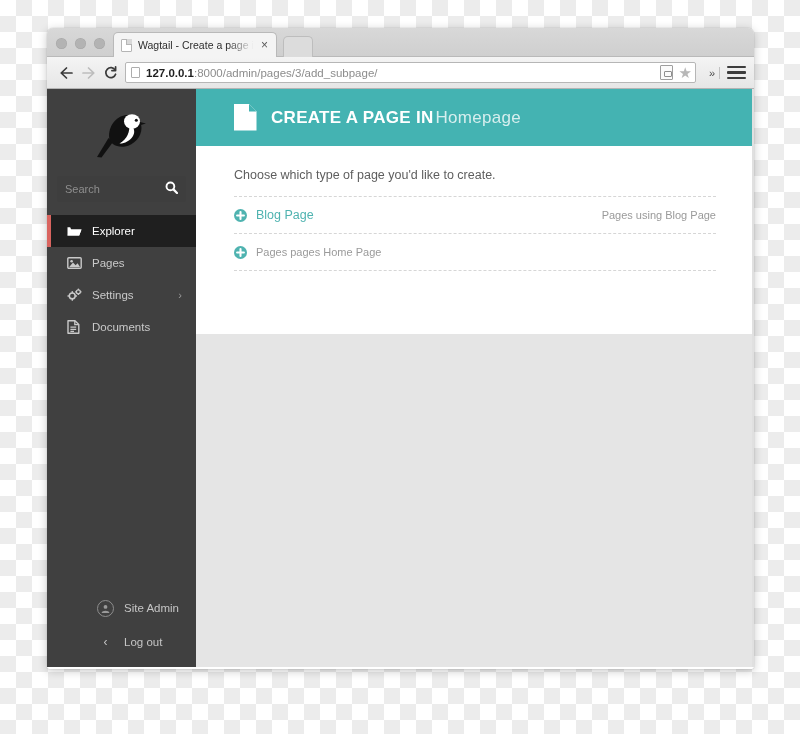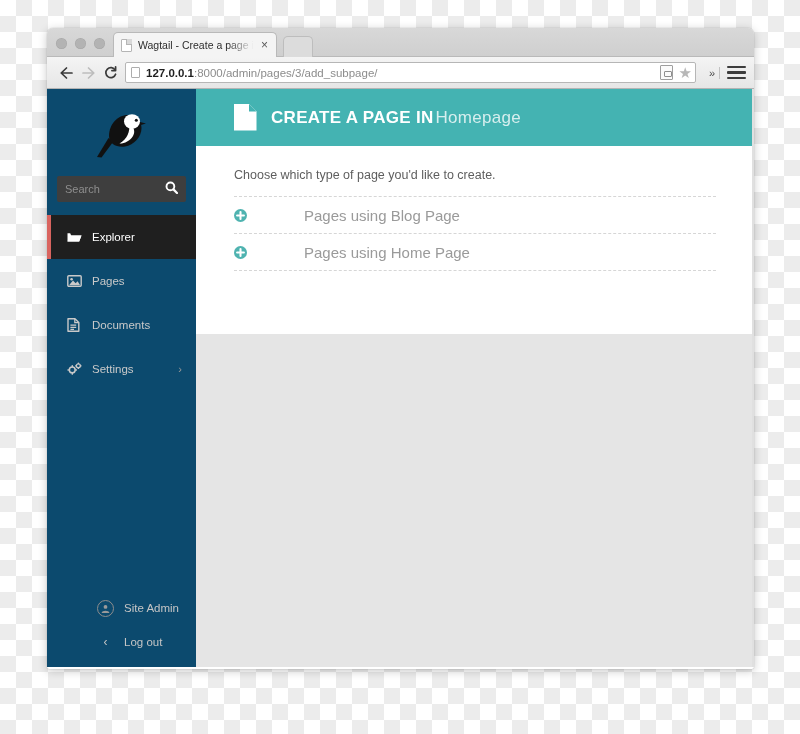--- a/index.html
+++ b/index.html
@@ -206,21 +206,21 @@
     height: 578px;
     background: #e5e5e5;
     display: flex;
     overflow: hidden;
   }
 
   
   .sidebar {
     width: 149px;
     flex: none;
-    background: #0c4a6e;
+    background: #404040;
     display: flex;
     flex-direction: column;
     position: relative;
   }
   .logo-area {
     height: 87px;
     display: flex;
     align-items: center;
     justify-content: center;
   }
@@ -233,21 +233,21 @@
     align-items: center;
     padding: 0 8px;
   }
   .search-placeholder {
     flex: 1 1 auto;
     font-size: 11px;
     color: #8e8e8e;
   }
   .nav-list { margin-top: 13px; }
   .nav-item {
-    height: 44px;
+    height: 32px;
     display: flex;
     align-items: center;
     padding-left: 20px;
     position: relative;
     color: #c9c9c9;
     font-size: 11.5px;
   }
   .nav-item.active {
     background: #1f1f1f;
     color: #ffffff;
@@ -341,24 +341,23 @@
     align-items: center;
     border-bottom: 1px dashed #d6d6d6;
   }
   .plus-icon { flex: none; margin-right: 9px; display: flex; align-items: center; }
   .type-link {
     font-size: 12.5px;
     color: #4fb3b0;
     flex: 1 1 auto;
   }
   .type-usage {
-    font-size: 15px;
+    font-size: 11px;
     color: #9a9a9a;
     flex: none;
-    margin-left: 48px;
   }
   .content-filler { flex: 1 1 auto; background: #e5e5e5; }
 
   
   .page-scrollbar {
     position: absolute;
     right: 0; top: 0; bottom: 0;
     width: 2px;
     background: #e0e0e0;
   }
@@ -469,31 +468,20 @@
 
           <div class="nav-item">
             <span class="nav-icon">
               <svg width="15" height="12" viewBox="0 0 15 12">
                 <rect x="0.8" y="0.8" width="13.4" height="10.4" rx="1" fill="none" stroke="#c9c9c9" stroke-width="1.4"></rect>
                 <circle cx="4.6" cy="4.2" r="1.3" fill="#c9c9c9"></circle>
                 <path d="M2.2 10 L6 5.6 L8.6 8.3 L10.6 6.3 L13 10 Z" fill="#c9c9c9"></path>
               </svg>
             </span>
             <span>Pages</span>
-          </div>
-
-          <div class="nav-item">
-            <span class="nav-icon">
-              <svg width="13" height="14" viewBox="0 0 13 14">
-                <path d="M1 0.8 L8 0.8 L11.8 4.5 L11.8 13.2 L1 13.2 Z" fill="none" stroke="#c9c9c9" stroke-width="1.4" stroke-linejoin="round"></path>
-                <path d="M7.8 1 L7.8 4.6 L11.6 4.6" fill="none" stroke="#c9c9c9" stroke-width="1.3"></path>
-                <path d="M3.4 7.2 L9.2 7.2 M3.4 9.4 L9.2 9.4 M3.4 11.4 L7 11.4" stroke="#c9c9c9" stroke-width="1.2"></path>
-              </svg>
-            </span>
-            <span>Documents</span>
           </div>
 
           <div class="nav-item">
             <span class="nav-icon">
               <svg width="16" height="14" viewBox="0 0 16 14">
                 <g fill="none" stroke="#c9c9c9" stroke-width="1.6">
                   <circle cx="5.6" cy="8" r="3.1"></circle>
                 </g>
                 <g fill="#c9c9c9">
                   <rect x="4.9" y="2.9" width="1.5" height="2.1"></rect>
@@ -508,20 +496,31 @@
                   <rect x="11.5" y="0.2" width="1.3" height="1.6"></rect>
                   <rect x="11.5" y="5.4" width="1.3" height="1.6"></rect>
                   <rect x="8.7" y="3" width="1.6" height="1.3"></rect>
                   <rect x="13.9" y="3" width="1.6" height="1.3"></rect>
                 </g>
               </svg>
             </span>
             <span>Settings</span>
             <span class="nav-chevron">›</span>
           </div>
+
+          <div class="nav-item">
+            <span class="nav-icon">
+              <svg width="13" height="14" viewBox="0 0 13 14">
+                <path d="M1 0.8 L8 0.8 L11.8 4.5 L11.8 13.2 L1 13.2 Z" fill="none" stroke="#c9c9c9" stroke-width="1.4" stroke-linejoin="round"></path>
+                <path d="M7.8 1 L7.8 4.6 L11.6 4.6" fill="none" stroke="#c9c9c9" stroke-width="1.3"></path>
+                <path d="M3.4 7.2 L9.2 7.2 M3.4 9.4 L9.2 9.4 M3.4 11.4 L7 11.4" stroke="#c9c9c9" stroke-width="1.2"></path>
+              </svg>
+            </span>
+            <span>Documents</span>
+          </div>
         </div>
 
         <div class="sidebar-footer">
           <div class="footer-item">
             <span class="avatar-circle">
               <svg width="9" height="9" viewBox="0 0 9 9">
                 <circle cx="4.5" cy="2.9" r="1.9" fill="#9a9a9a"></circle>
                 <path d="M0.6 9 C0.9 5.9 8.1 5.9 8.4 9 Z" fill="#9a9a9a"></path>
               </svg>
             </span>
@@ -551,31 +550,32 @@
 
           <div class="page-type-list">
 
             <div class="page-type-row">
               <span class="plus-icon">
                 <svg width="13" height="13" viewBox="0 0 13 13">
                   <circle cx="6.5" cy="6.5" r="6.5" fill="#4fb3b0"></circle>
                   <path d="M6.5 3.1 L6.5 9.9 M3.1 6.5 L9.9 6.5" stroke="#ffffff" stroke-width="2.1" stroke-linecap="round"></path>
                 </svg>
               </span>
+              <span class="type-link">Blog Page</span>
               <span class="type-usage">Pages using Blog Page</span>
             </div>
 
             <div class="page-type-row">
               <span class="plus-icon">
                 <svg width="13" height="13" viewBox="0 0 13 13">
                   <circle cx="6.5" cy="6.5" r="6.5" fill="#4fb3b0"></circle>
                   <path d="M6.5 3.1 L6.5 9.9 M3.1 6.5 L9.9 6.5" stroke="#ffffff" stroke-width="2.1" stroke-linecap="round"></path>
                 </svg>
               </span>
-              <span class="type-usage">Pages using Home Page</span>
+              <span class="type-usage">Pages pages Home Page</span>
             </div>
 
           </div>
         </div>
 
         <div class="content-filler"></div>
       </div>
 
       <div class="page-scrollbar"></div>
     </div>

